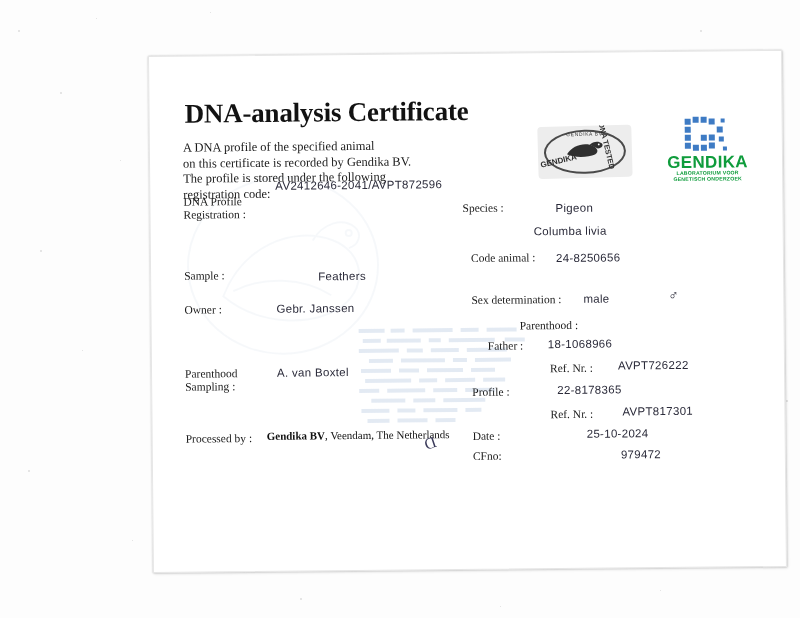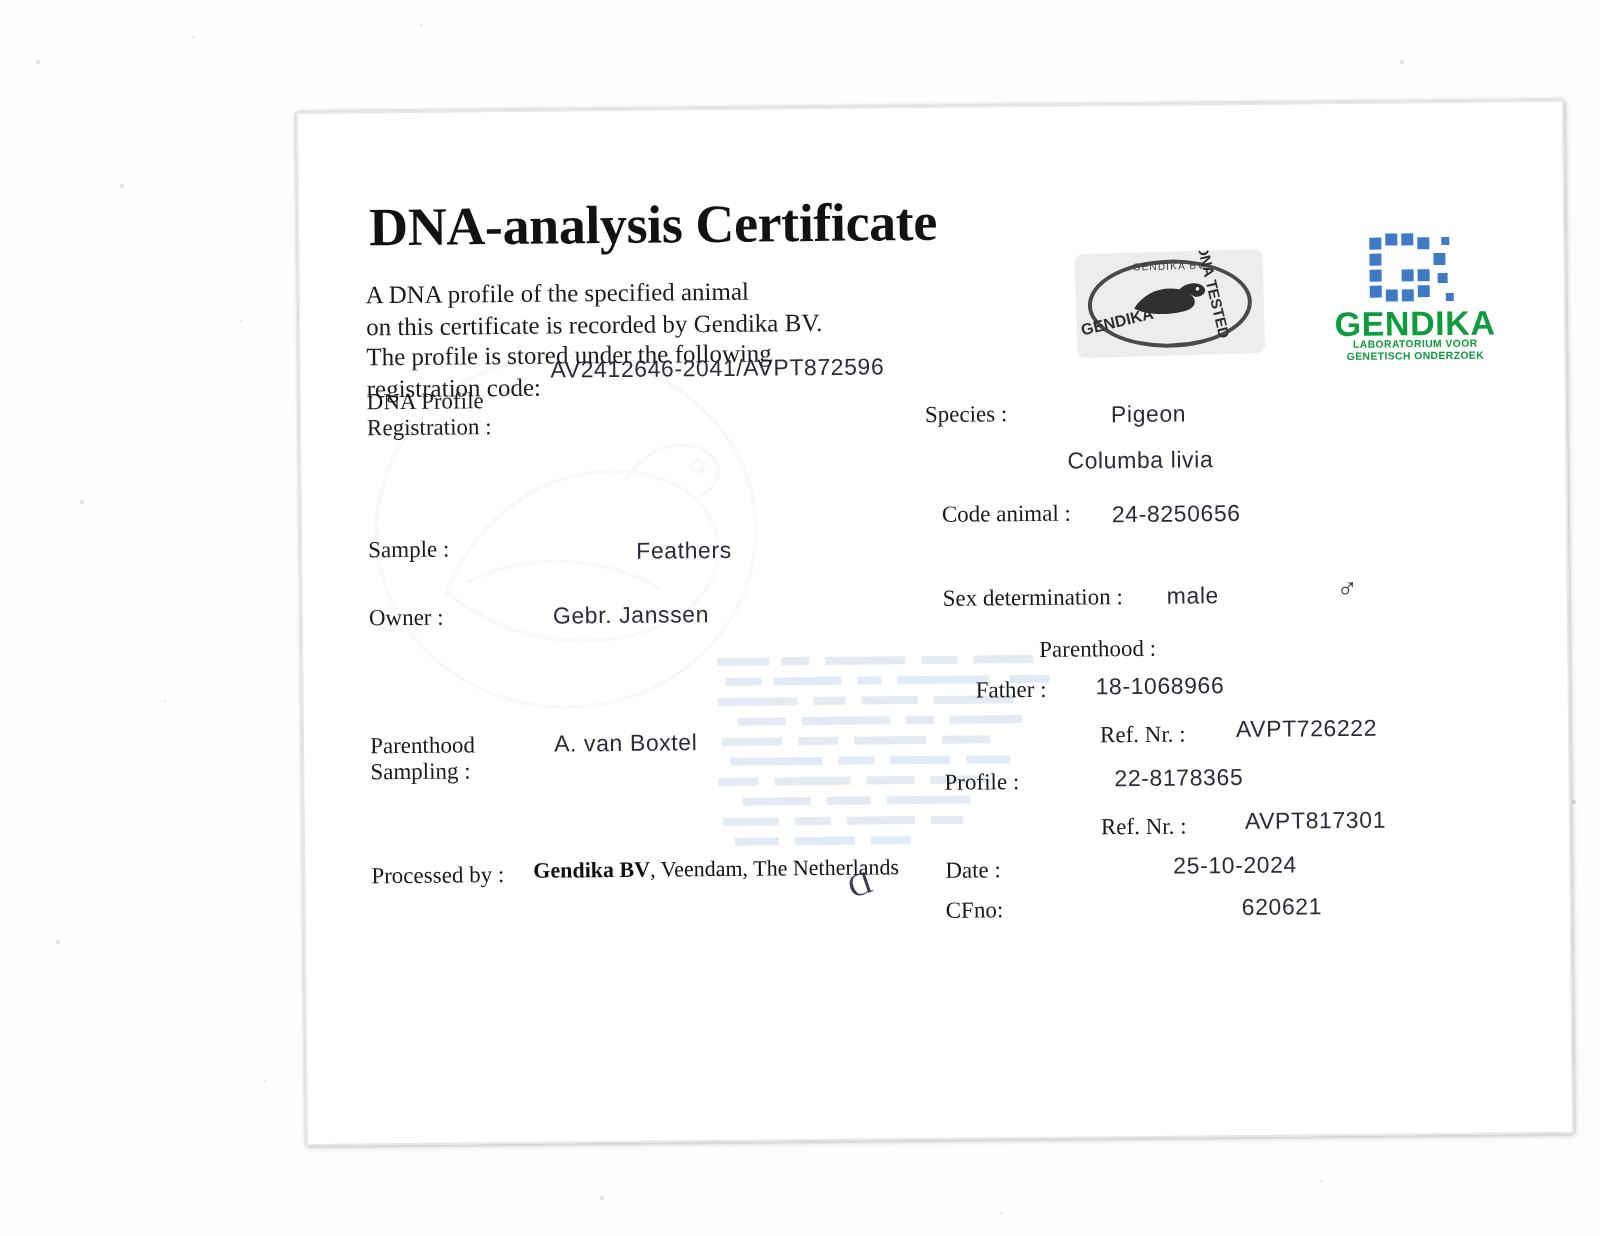--- a/index.html
+++ b/index.html
@@ -387,15 +387,15 @@
 
   <div class="label" style="left:320px; top:332px;">Profile :</div>
   <div class="value" style="left:405px; top:331px;">22-8178365</div>
   <div class="label" style="left:398px; top:355px;">Ref. Nr. :</div>
   <div class="value" style="left:470px; top:353px;">AVPT817301</div>
 
   <div class="label" style="left:320px; top:376px;">Date :</div>
   <div class="value" style="left:405px; top:375px;margin-left:29px;">25-10-2024</div>
 
   <div class="label" style="left:320px; top:396px;">CFno:</div>
-  <div class="value" style="left:468px; top:396px;">620621</div>
+  <div class="value" style="left:468px; top:396px;">979472</div>
 
 </div>
 
 </body></html>

